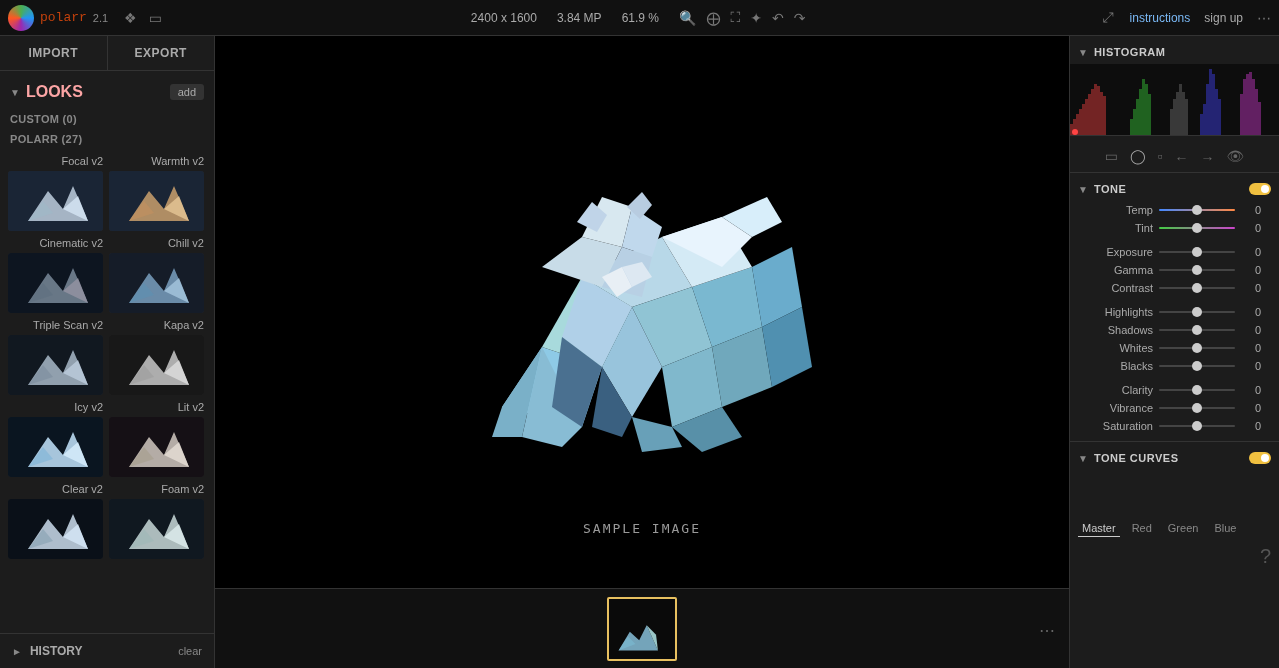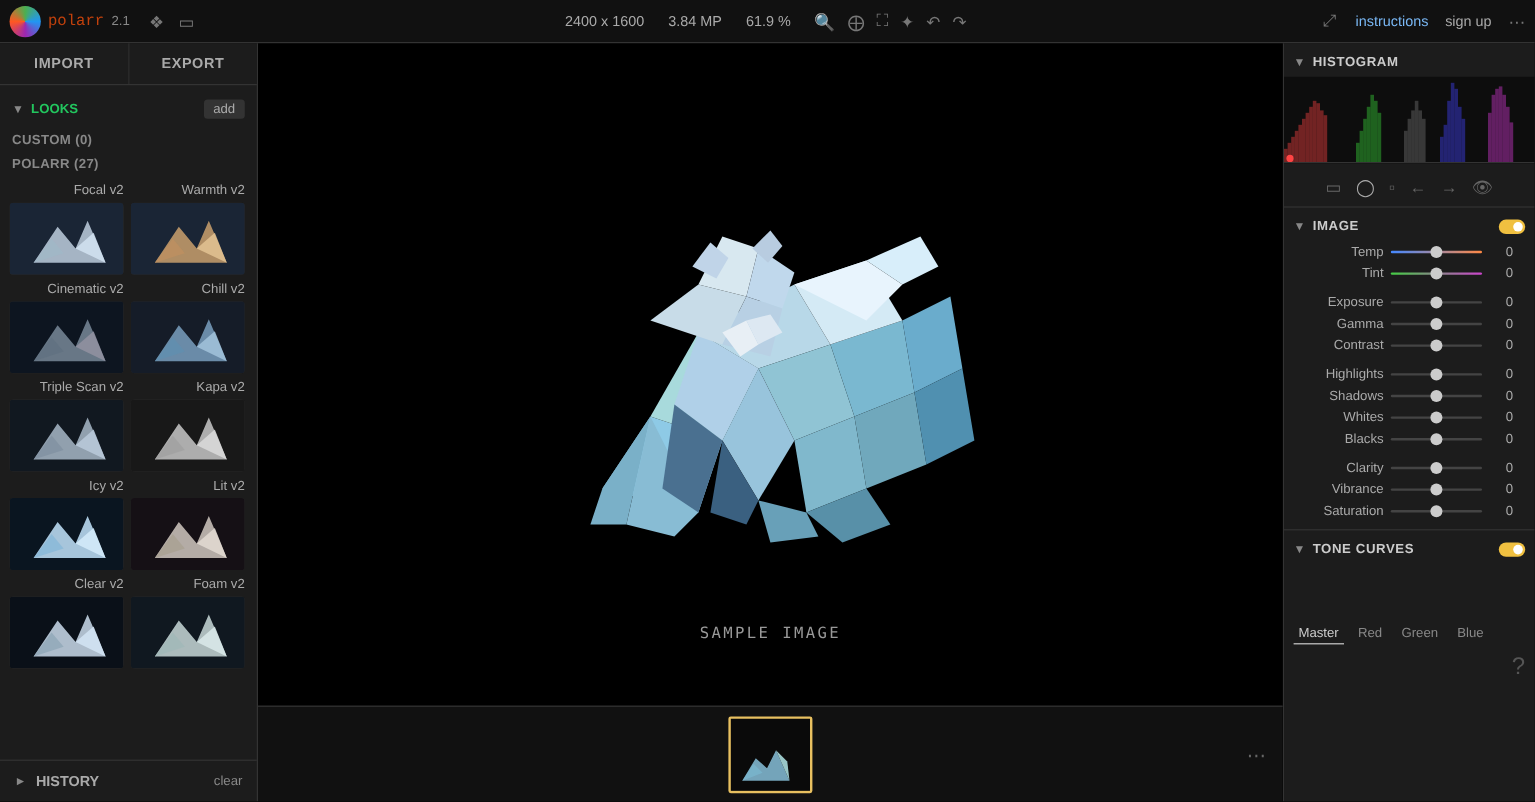--- a/index.html
+++ b/index.html
@@ -99,21 +99,21 @@
       overflow-y: auto;
       padding: 8px 0;
     }
     .looks-header {
       display: flex;
       align-items: center;
       padding: 4px 10px 8px;
       gap: 6px;
     }
     .looks-chevron { color: #888; font-size: 10px; }
-    .looks-title { color: #22c55e; font-size: 11px; font-weight: 600; }
+    .looks-title { color: #fca5a5; font-size: 16px; font-weight: 600; }
     .looks-add {
       margin-left: auto;
       background: #333;
       color: #aaa;
       border: none;
       padding: 2px 8px;
       border-radius: 3px;
       font-size: 11px;
       cursor: pointer;
     }
@@ -689,21 +689,21 @@
         <span class="hist-icon">▫</span>
         <span class="hist-icon">←</span>
         <span class="hist-icon">→</span>
         <span class="hist-icon">👁</span>
       </div>
     </div>
 
     <div class="basic-section">
       <div class="section-header">
         <span class="section-chevron">▼</span>
-        <span class="section-title">IMAGE</span>
+        <span class="section-title">TONE</span>
         <div class="section-toggle"></div>
       </div>
 
       <div class="slider-row">
         <span class="slider-label">Temp</span>
         <div class="slider-track temp-track">
           <div class="slider-thumb" style="left:50%"></div>
         </div>
         <span class="slider-value">0</span>
       </div>

